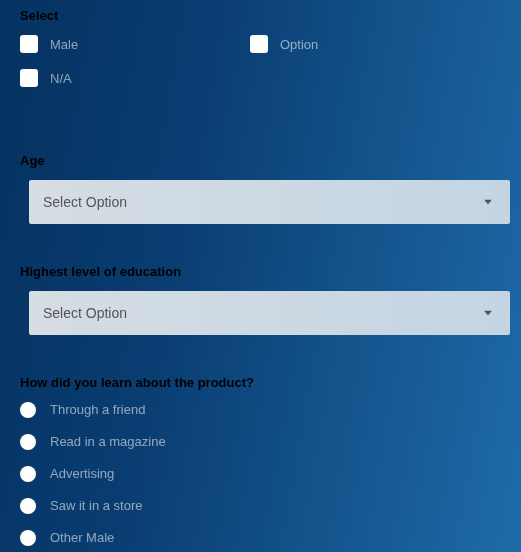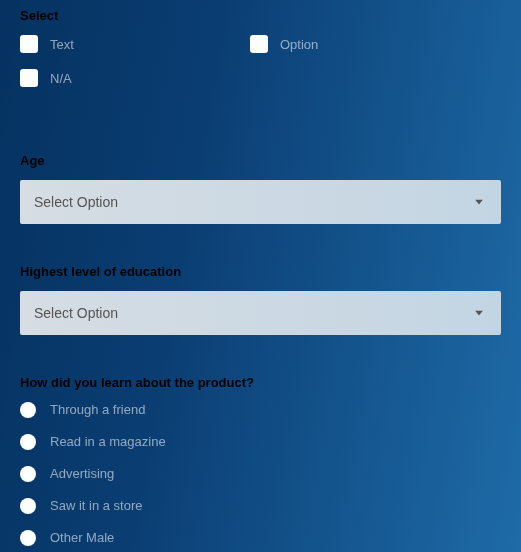--- a/index.html
+++ b/index.html
@@ -51,20 +51,21 @@
     height: 44px;
     background: linear-gradient(90deg, #d6dde3 0%, #c3d5e3 100%);
     border-radius: 2px;
     display: flex;
     align-items: center;
     padding: 0 14px;
     color: #555;
     font-size: 14px;
     cursor: pointer;
     position: relative;
+    margin-left: 9px;
   }
   .select-caret {
     position: absolute;
     right: 18px;
     top: 50%;
     transform: translateY(-50%);
   }
   .select-caret svg { display: block; }
   .radio-list { }
   .radio-item {
@@ -89,21 +90,21 @@
   .mt-edu { margin-bottom: 40px; }
 </style>
 </head>
 <body>
 
 <div class="section mt-gender">
   <div class="section-title">Select</div>
   <div class="checkbox-row">
     <label class="checkbox-item">
       <span class="checkbox-box"></span>
-      <span class="checkbox-label">Text</span>
+      <span class="checkbox-label">Male</span>
     </label>
     <label class="checkbox-item">
       <span class="checkbox-box"></span>
       <span class="checkbox-label">Option</span>
     </label>
     <label class="checkbox-item">
       <span class="checkbox-box"></span>
       <span class="checkbox-label">N/A</span>
     </label>
   </div>

